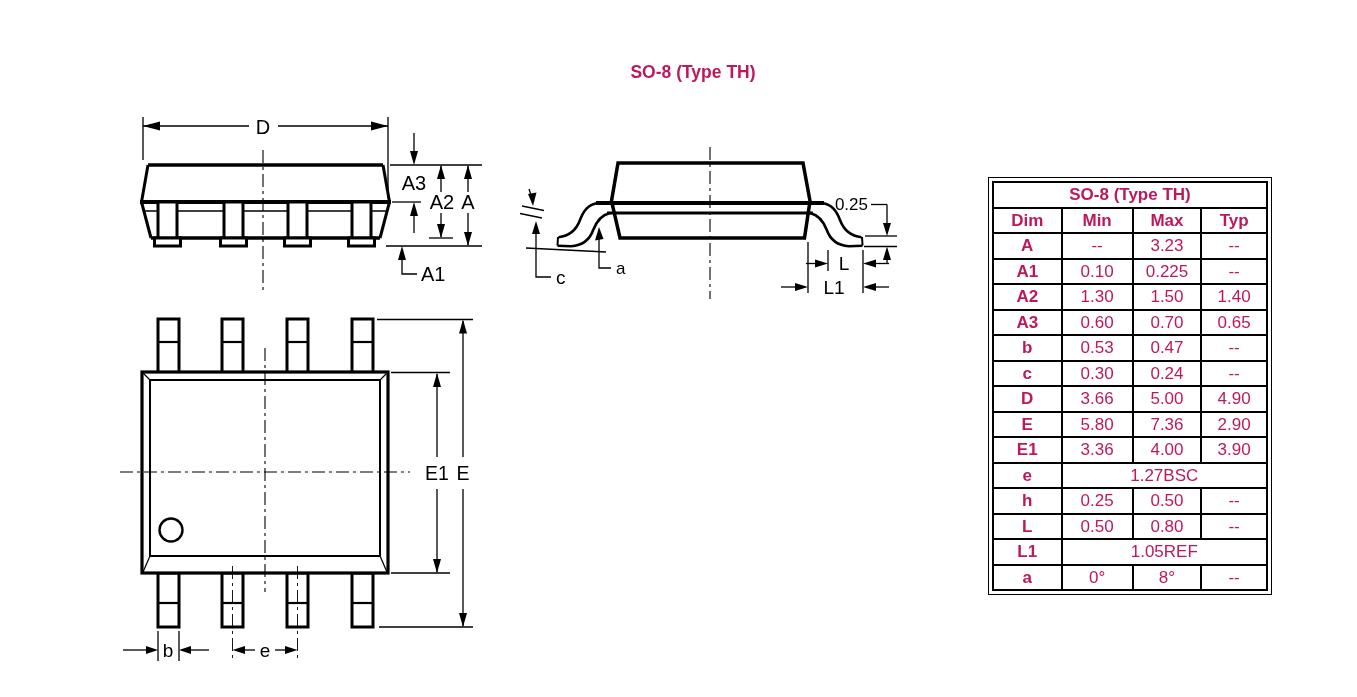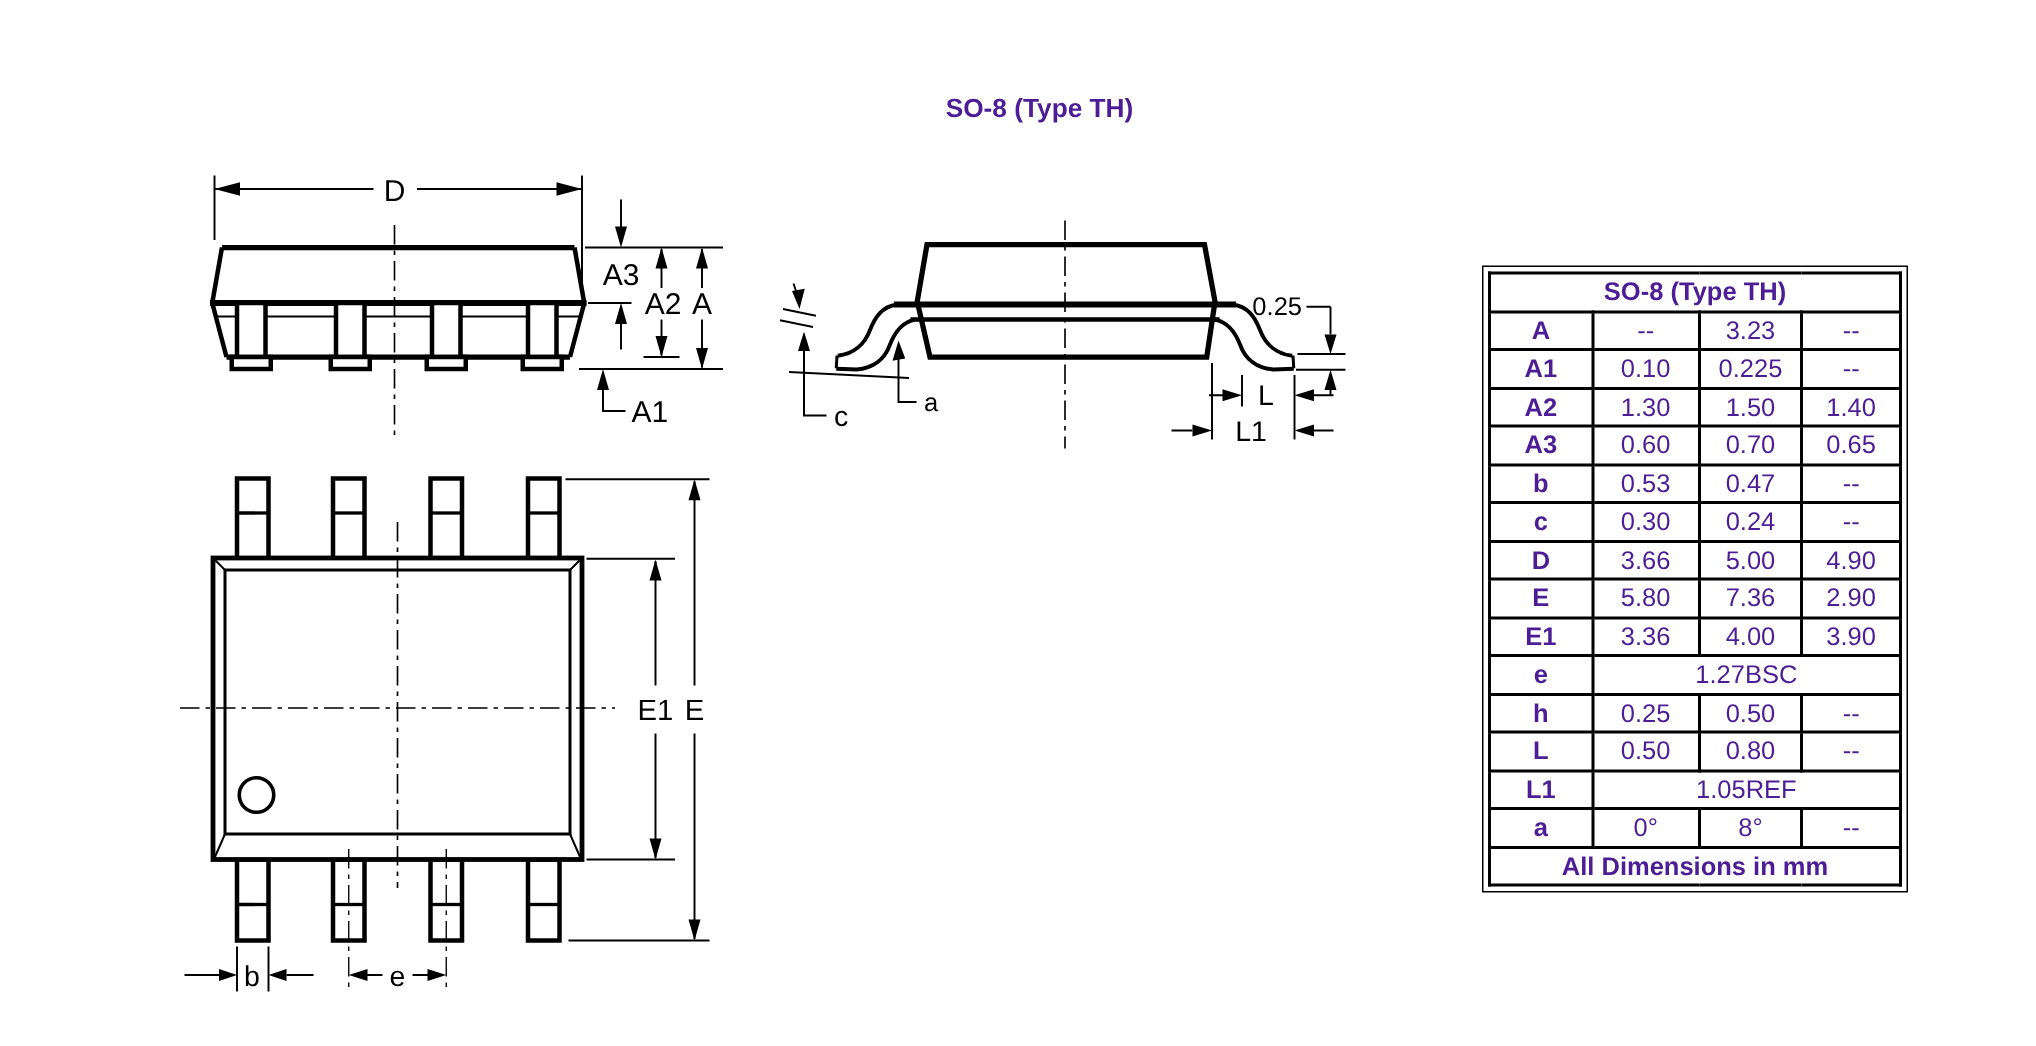--- a/index.html
+++ b/index.html
@@ -1,17 +1,17 @@
 <!DOCTYPE html>
 <html><head>
 <meta charset="utf-8">
 <style>
   html,body{margin:0;padding:0;background:#fff;}
   .canvas{position:relative;width:1357px;height:697px;background:#ffffff;overflow:hidden;
-          font-family:"Liberation Sans",sans-serif;color:#4c1d95;}
+          font-family:"Liberation Sans",sans-serif;color:#be185d;}
   .page-title{position:absolute;left:553px;top:62px;width:280px;text-align:center;
               font-size:17.5px;font-weight:bold;}
   svg{position:absolute;}
   .ln{stroke:#000;fill:none;}
   .fillw{fill:#fff;stroke:#000;}
   .ah{fill:#000;stroke:none;}
   text{font-family:"Liberation Sans",sans-serif;fill:#000;}
   .cl{stroke:#000;stroke-width:1.1;fill:none;stroke-dasharray:13 4 3 4;}
   .thin{stroke-width:1.3;}
   
@@ -233,20 +233,26 @@
           <col style="width:25%">
           <col style="width:26%">
           <col style="width:25%">
           <col style="width:24%">
         </colgroup>
       <tbody>
         <tr>
           <td colspan="4" class="b">SO-8 (Type TH)</td>
         </tr>
         <tr>
+          <td class="b">Dim</td>
+          <td class="b">Min</td>
+          <td class="b">Max</td>
+          <td class="b">Typ</td>
+        </tr>
+        <tr>
           <td class="b">A</td>
           <td>--</td>
           <td>3.23</td>
           <td>--</td>
         </tr>
         <tr>
           <td class="b">A1</td>
           <td>0.10</td>
           <td>0.225</td>
           <td>--</td>
@@ -312,20 +318,17 @@
         <tr>
           <td class="b">L1</td>
           <td colspan="3">1.05REF</td>
         </tr>
         <tr>
           <td class="b">a</td>
           <td>0°</td>
           <td>8°</td>
           <td>--</td>
         </tr>
-        <tr>
-          <td colspan="4" class="b">All Dimensions in mm</td>
-        </tr>
       </tbody>
     </table>
   </div>
 
 </div>
 
 </body></html>

